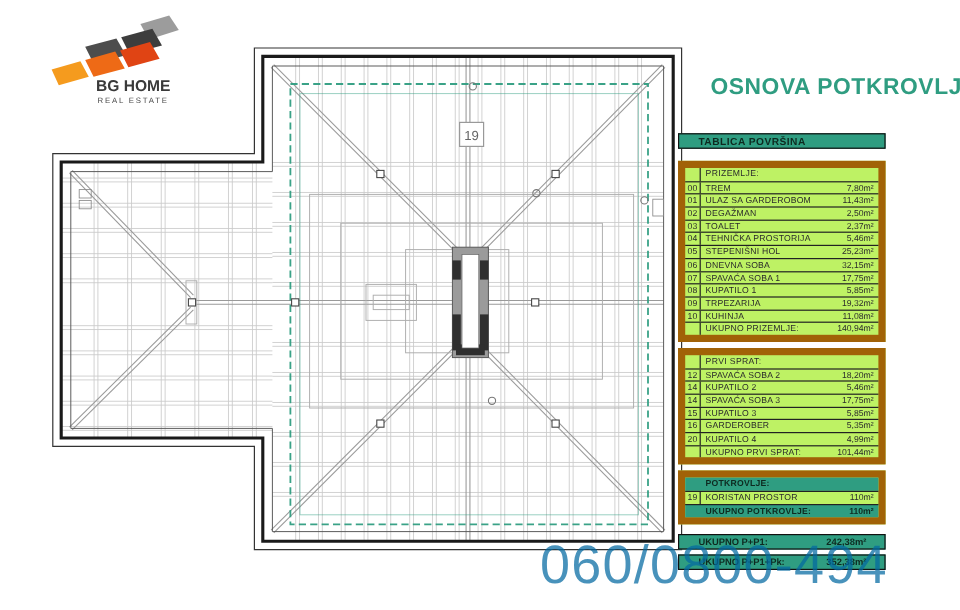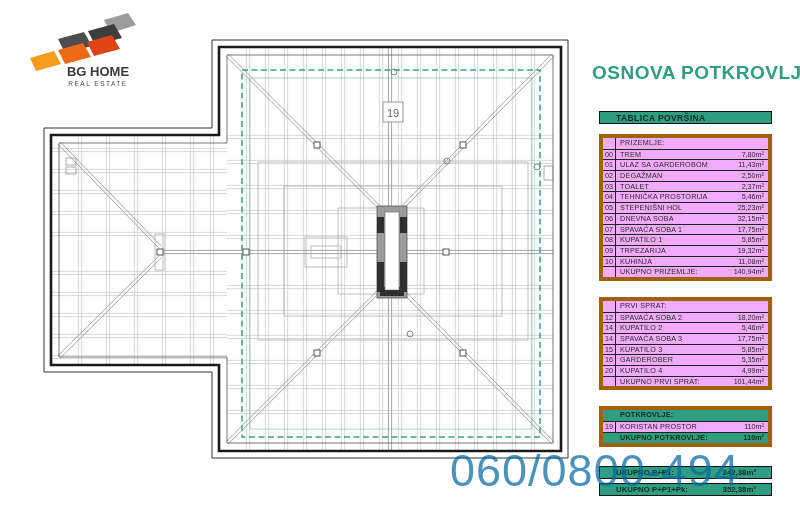--- a/index.html
+++ b/index.html
@@ -5,21 +5,21 @@
   :root{ --accent:#2F9D81; }
   *{box-sizing:border-box; margin:0; padding:0;}
   html,body{width:800px;height:508px;overflow:hidden;}
   body{
     position:relative;
     background:#ffffff;
     font-family:"Liberation Sans", sans-serif;
   }
 
   
-  .logo{position:absolute;left:20px;top:8px;width:150px;height:82px;}
+  .logo{position:absolute;left:33px;top:8px;width:150px;height:82px;}
 
   
   .plan-svg{position:absolute;left:0;top:0;}
   .raf{stroke:#c9c9c9;stroke-width:.7;}
   .hip{stroke:#9a9a9a;stroke-width:.9;}
   .pur{stroke:#adadad;stroke-width:.8;fill:none;}
   .wall-outer{stroke:#333;stroke-width:1;fill:none;}
   .wall-thick{stroke:#1a1a1a;stroke-width:2.6;fill:none;}
   .wall-inner{stroke:#555;stroke-width:.8;fill:none;}
   .grn-dash{stroke:var(--accent);stroke-width:1.5;fill:none;stroke-dasharray:6 3.5;opacity:.95;}
@@ -29,28 +29,28 @@
   .dtl{fill:none;stroke:#888;stroke-width:.7;}
 
   
   .page-title{
     position:absolute;left:592px;top:62px;width:200px;
     font-size:19px;font-weight:bold;color:var(--accent);letter-spacing:.5px;
     white-space:nowrap;
   }
 
   
-  .panel{position:absolute;left:599px;top:111px;width:173px;color:#222;}
+  .panel{position:absolute;left:565px;top:111px;width:173px;color:#222;}
   .hdr-bar{
     height:13px;border:1px solid #111;background:var(--accent);
     display:flex;align-items:center;padding-left:16px;
     font-size:8.5px;font-weight:bold;color:#0e2a20;letter-spacing:.4px;
     margin-bottom:10px;
   }
-  .tbox{border:4px solid #a16207;background:#f0abfc;margin-bottom:16px;}
+  .tbox{border:6px solid #a16207;background:#bef264;margin-bottom:5px;}
   .trow{display:flex;align-items:stretch;height:10.7px;border-top:1px solid #222;
         font-size:7.2px;line-height:10.7px;color:#2b2b2b;}
   .trow:first-child{border-top:none;}
   .num{width:13px;border-right:1px solid #222;text-align:center;flex:none;}
   .nm{flex:1;padding-left:4px;letter-spacing:.2px;white-space:nowrap;overflow:hidden;}
   .val{width:48px;text-align:right;padding-right:4px;flex:none;}
   .hl{background:var(--accent);font-weight:bold;color:#0e2a20;}
   .hl .num{border-right-color:transparent;}
   .sechead .nm{letter-spacing:.3px;}
   .gbar{

